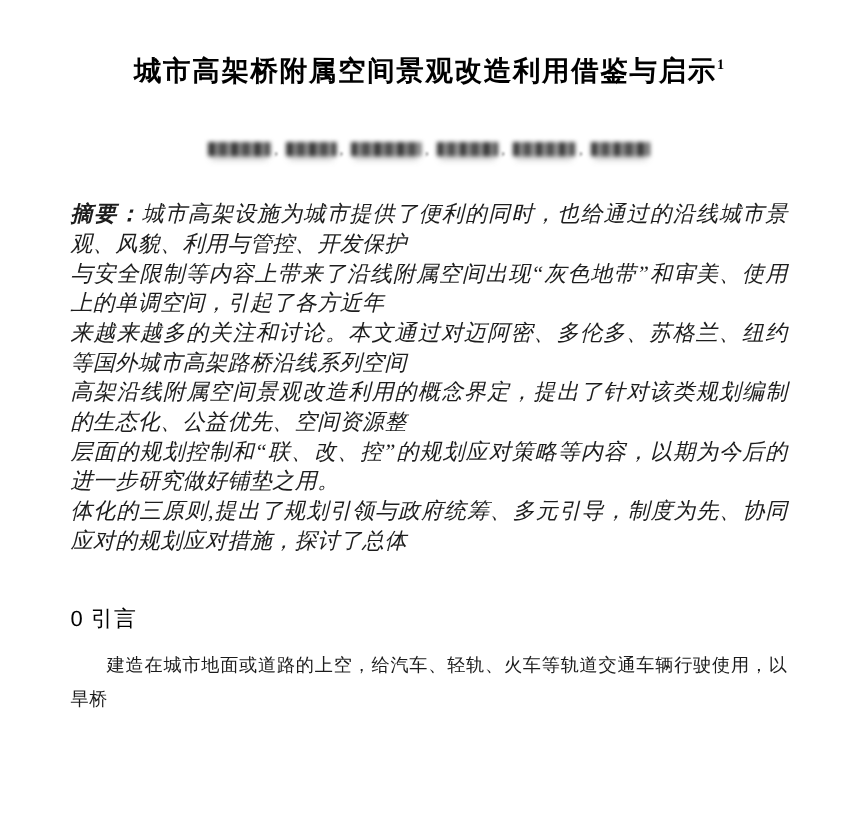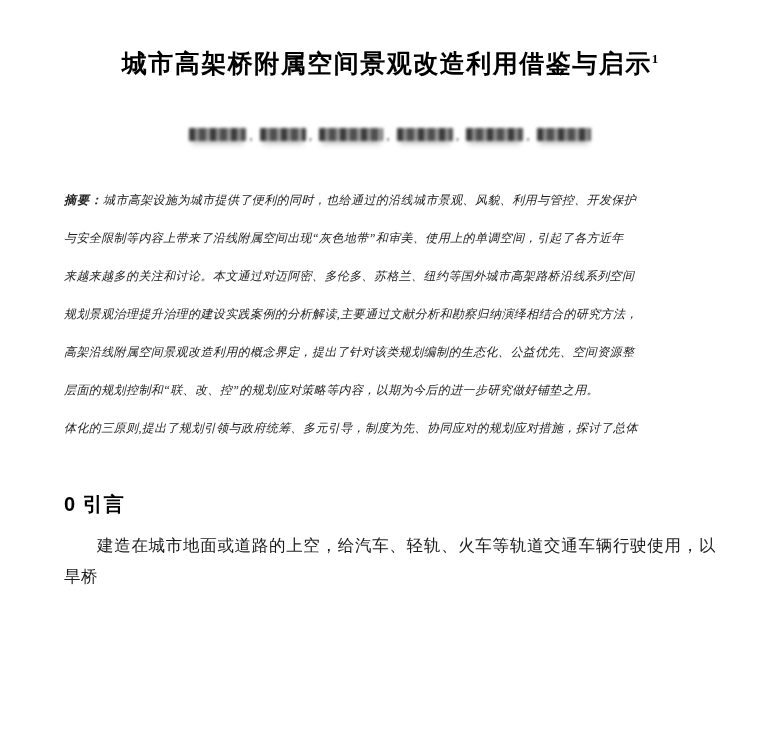--- a/index.html
+++ b/index.html
@@ -57,37 +57,37 @@
     display: inline-block;
     color: #555555;
     filter: blur(1.2px);
     font-size: 14px;
     margin: 0 5px 0 1px;
     transform: translateY(2px);
   }
   
   .abstract {
     margin: 38px 64px 0 64px;
-    font-size: 12px;
-    line-height: 38px;
+    font-size: 20px;
+    line-height: 27px;
     letter-spacing: 0.4px;
     font-style: italic;
     text-align: justify;
     color: #1d1d1d;
   }
   .abstract .lbl {
     font-weight: bold;
     letter-spacing: 1px;
   }
   
   .sec {
     margin: 44px 64px 0 64px;
     font-size: 20px;
     line-height: 26px;
-    font-weight: bold;
+    font-weight: normal;
     color: #000000;
     font-family: "Liberation Sans", "DejaVu Sans", sans-serif;
     letter-spacing: 1px;
   }
   
   .body-par {
     margin: 14px 64px 0 64px;
     font-size: 16.5px;
     line-height: 30.5px;
     letter-spacing: 0.6px;
@@ -116,21 +116,20 @@
       <span class="redact-comma">,</span>
       <span class="redact" style="width: 57px;"></span>
       <span class="redact-comma">,</span>
       <span class="redact" style="width: 54px;"></span>
     </div>
 
   <div class="abstract">
     <div><span class="lbl">摘要：</span><span>城市高架设施为城市提供了便利的同时，也给通过的沿线城市景观、风貌、利用与管控、开发保护</span></div>
     <div>与安全限制等内容上带来了沿线附属空间出现“灰色地带”和审美、使用上的单调空间，引起了各方近年</div>
     <div>来越来越多的关注和讨论。本文通过对迈阿密、多伦多、苏格兰、纽约等国外城市高架路桥沿线系列空间</div>
-    <div>规划景观治理提升治理的建设实践案例的分析解读,主要通过文献分析和勘察归纳演绎相结合的研究方法，</div>
     <div>高架沿线附属空间景观改造利用的概念界定，提出了针对该类规划编制的生态化、公益优先、空间资源整</div>
     <div>层面的规划控制和“联、改、控”的规划应对策略等内容，以期为今后的进一步研究做好铺垫之用。</div>
     <div>体化的三原则,提出了规划引领与政府统筹、多元引导，制度为先、协同应对的规划应对措施，探讨了总体</div>
   </div>
 
   <h2 class="sec">0 引言</h2>
 
   <div class="body-par">
     <div class="indent">建造在城市地面或道路的上空，给汽车、轻轨、火车等轨道交通车辆行驶使用，以旱桥</div>
 

